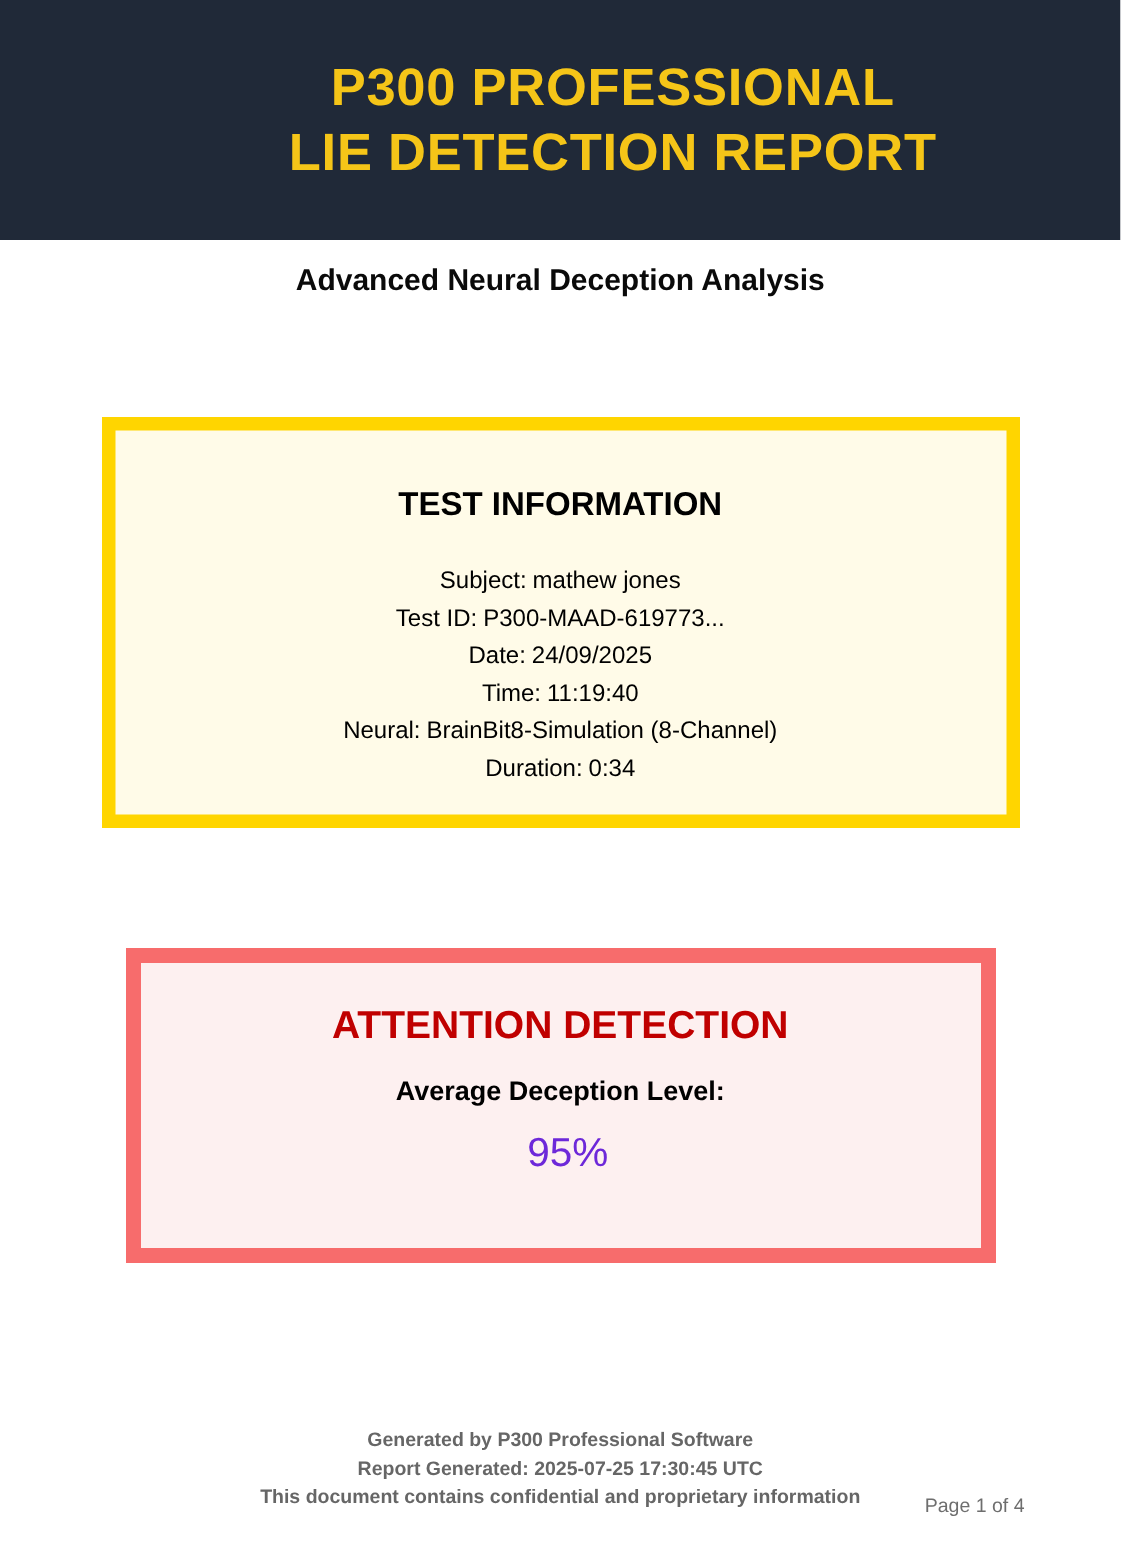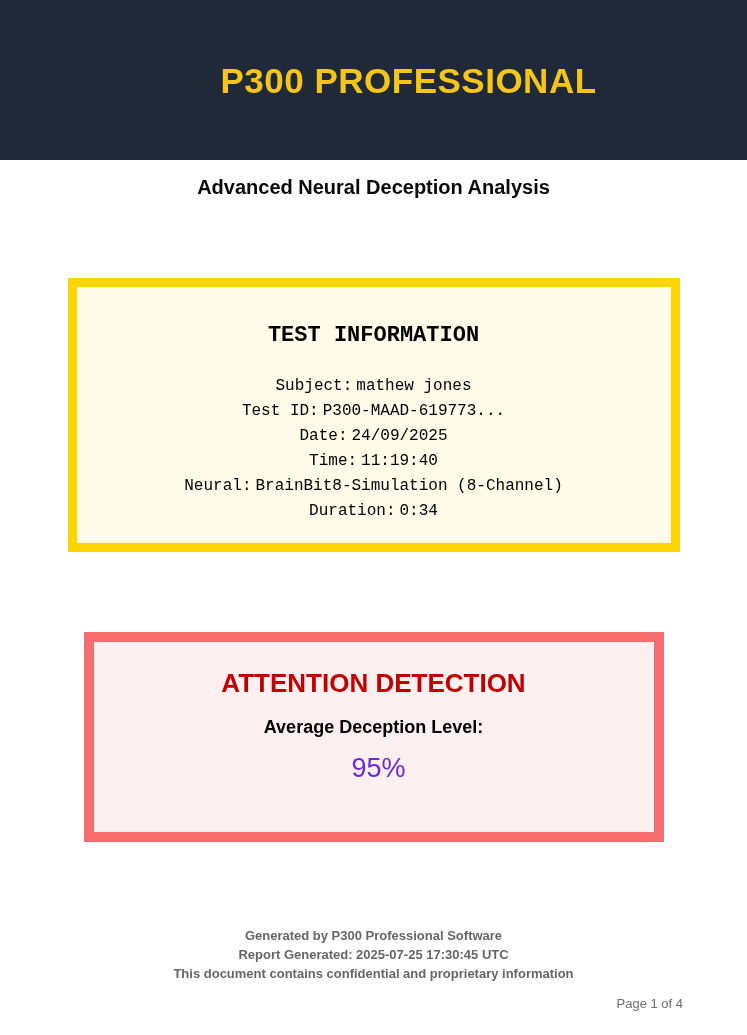--- a/index.html
+++ b/index.html
@@ -45,21 +45,20 @@
   
   .info-box {
     box-sizing: border-box;
     width: 612px;
     height: 274px;
     margin: 79px auto 0 auto;
     border: 9px solid #FFD500;
     background: #FFFBE8;
     text-align: center;
     padding-top: 36px;
-    font-family: Liberation Mono, monospace;
   }
   .info-heading {
     font-size: 22px;
     font-weight: bold;
     color: #000000;
     margin: 0 0 26px 0;
   }
   .info-line {
     font-size: 16px;
     line-height: 25px;
@@ -91,21 +90,21 @@
   }
   .alert-value {
     font-size: 27px;
     font-weight: normal;
     color: #6d28d9;
     margin: 0;
     padding-left: 10px;
   }
   
   .report-footer {
-    margin-top: 84px;
+    margin-top: 108px;
     text-align: center;
     color: #666666;
     font-weight: bold;
     font-size: 13px;
     line-height: 19px;
   }
   .page-indicator {
     position: absolute;
     right: 64px;
     top: 996px;
@@ -114,20 +113,21 @@
   }
 </style>
 </head>
 <body>
 
 <div class="page">
 
   <div class="report-header">
     <h1 class="report-title">
       <span>P300 PROFESSIONAL</span><br>
+      <span>LIE DETECTION REPORT</span>
     </h1>
   </div>
 
   <div class="report-subtitle">Advanced Neural Deception Analysis</div>
 
   <div class="info-box">
     <div class="info-heading">TEST INFORMATION</div>
     <div class="info-line">
       <span class="lbl">Subject:</span><span>mathew jones</span>
     </div>

